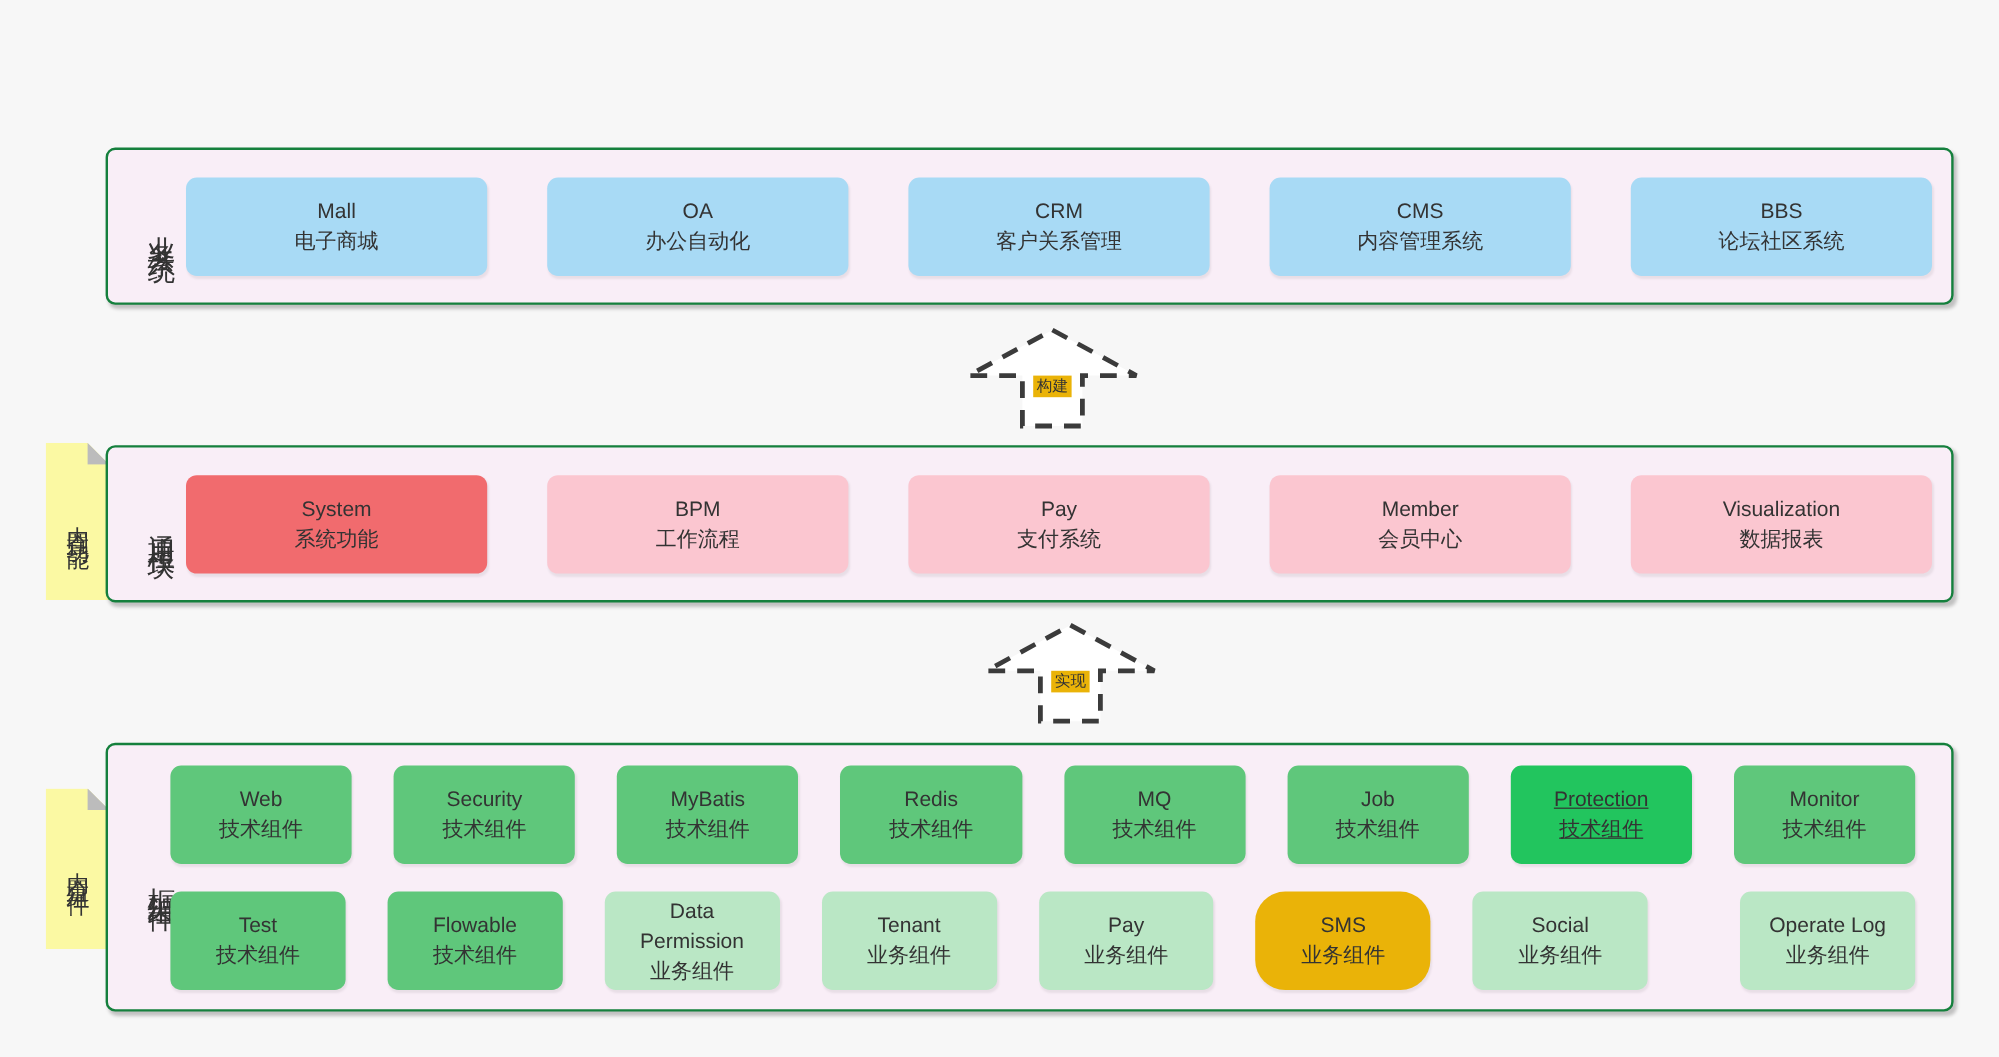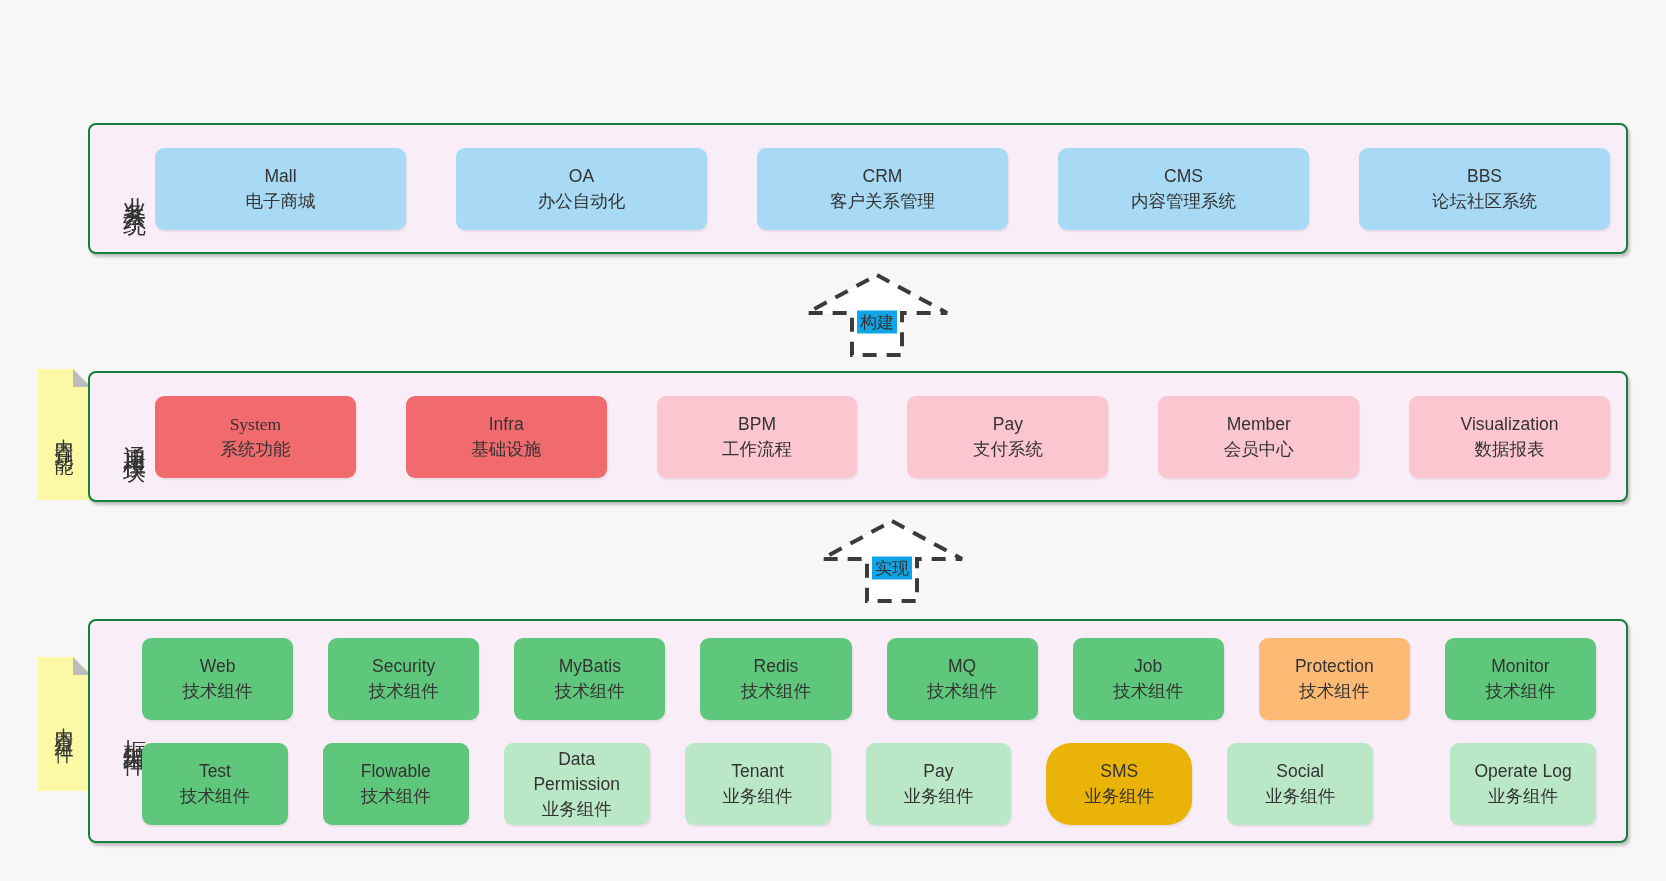--- a/index.html
+++ b/index.html
@@ -40,21 +40,21 @@
        justify-content:center;align-items:center;text-align:center;
        box-shadow:1px 2px 2px rgba(0,0,0,.07);}
   .box-en,.box-cn{font-size:17.5px;line-height:25px;color:#333;white-space:pre-line;}
 
   
   .arrow{position:absolute;width:150px;height:90px;z-index:0;}
   .arrow-1{left:802px;top:270px;}
   .arrow-2{left:817px;top:516px;}
   .arrow svg{position:absolute;inset:0;}
   .arrow-label{position:absolute;left:50%;top:58%;transform:translate(-50%,-50%);
-       background:#0ea5e9;padding:0 3px;font-size:17px;color:#333;white-space:nowrap;text-align:right;}
+       background:#eab308;padding:0 3px;font-size:13px;color:#333;white-space:nowrap;text-align:right;}
 </style>
 </head>
 <body>
 
 <div class="stage">
 
   <section class="panel panel-1">
     <div class="vlabel">业务系统</div>
     <div class="boxes cols6">
         <div class="box" style="background: rgb(168, 218, 245);">
@@ -87,27 +87,23 @@
     <span class="arrow-label">构建</span>
   </div>
 
   <div class="vtab vtab-2">
     <span class="fold"></span>
     <span class="vtext">内置功能</span>
   </div>
   <section class="panel panel-2">
     <div class="vlabel">通用模块</div>
     <div class="boxes cols6">
-        <div class="box" style="background: rgb(241, 107, 110); font-family: Liberation Serif, serif;">
+        <div class="box" style="background: rgb(241, 107, 110);">
           <div class="box-en">System</div>
           <div class="box-cn">系统功能</div>
-        </div>
-        <div class="box" style="background: rgb(241, 107, 110);">
-          <div class="box-en">Infra</div>
-          <div class="box-cn">基础设施</div>
         </div>
         <div class="box" style="background: rgb(251, 198, 208);">
           <div class="box-en">BPM</div>
           <div class="box-cn">工作流程</div>
         </div>
         <div class="box" style="background: rgb(251, 198, 208);">
           <div class="box-en">Pay</div>
           <div class="box-cn">支付系统</div>
         </div>
         <div class="box" style="background: rgb(251, 198, 208);">
@@ -152,21 +148,21 @@
           <div class="box-cn">技术组件</div>
         </div>
         <div class="box" style="background: rgb(95, 199, 123);">
           <div class="box-en">MQ</div>
           <div class="box-cn">技术组件</div>
         </div>
         <div class="box" style="background: rgb(95, 199, 123);">
           <div class="box-en">Job</div>
           <div class="box-cn">技术组件</div>
         </div>
-        <div class="box" style="background: #fdba74;">
+        <div class="box" style="background: #22c55e; text-decoration: underline;">
           <div class="box-en">Protection</div>
           <div class="box-cn">技术组件</div>
         </div>
         <div class="box" style="background: rgb(95, 199, 123); text-align: center;">
           <div class="box-en">Monitor</div>
           <div class="box-cn">技术组件</div>
         </div>
       </div>
     <div class="boxes cols8 row-b">
         <div class="box" style="background: rgb(95, 199, 123);">

